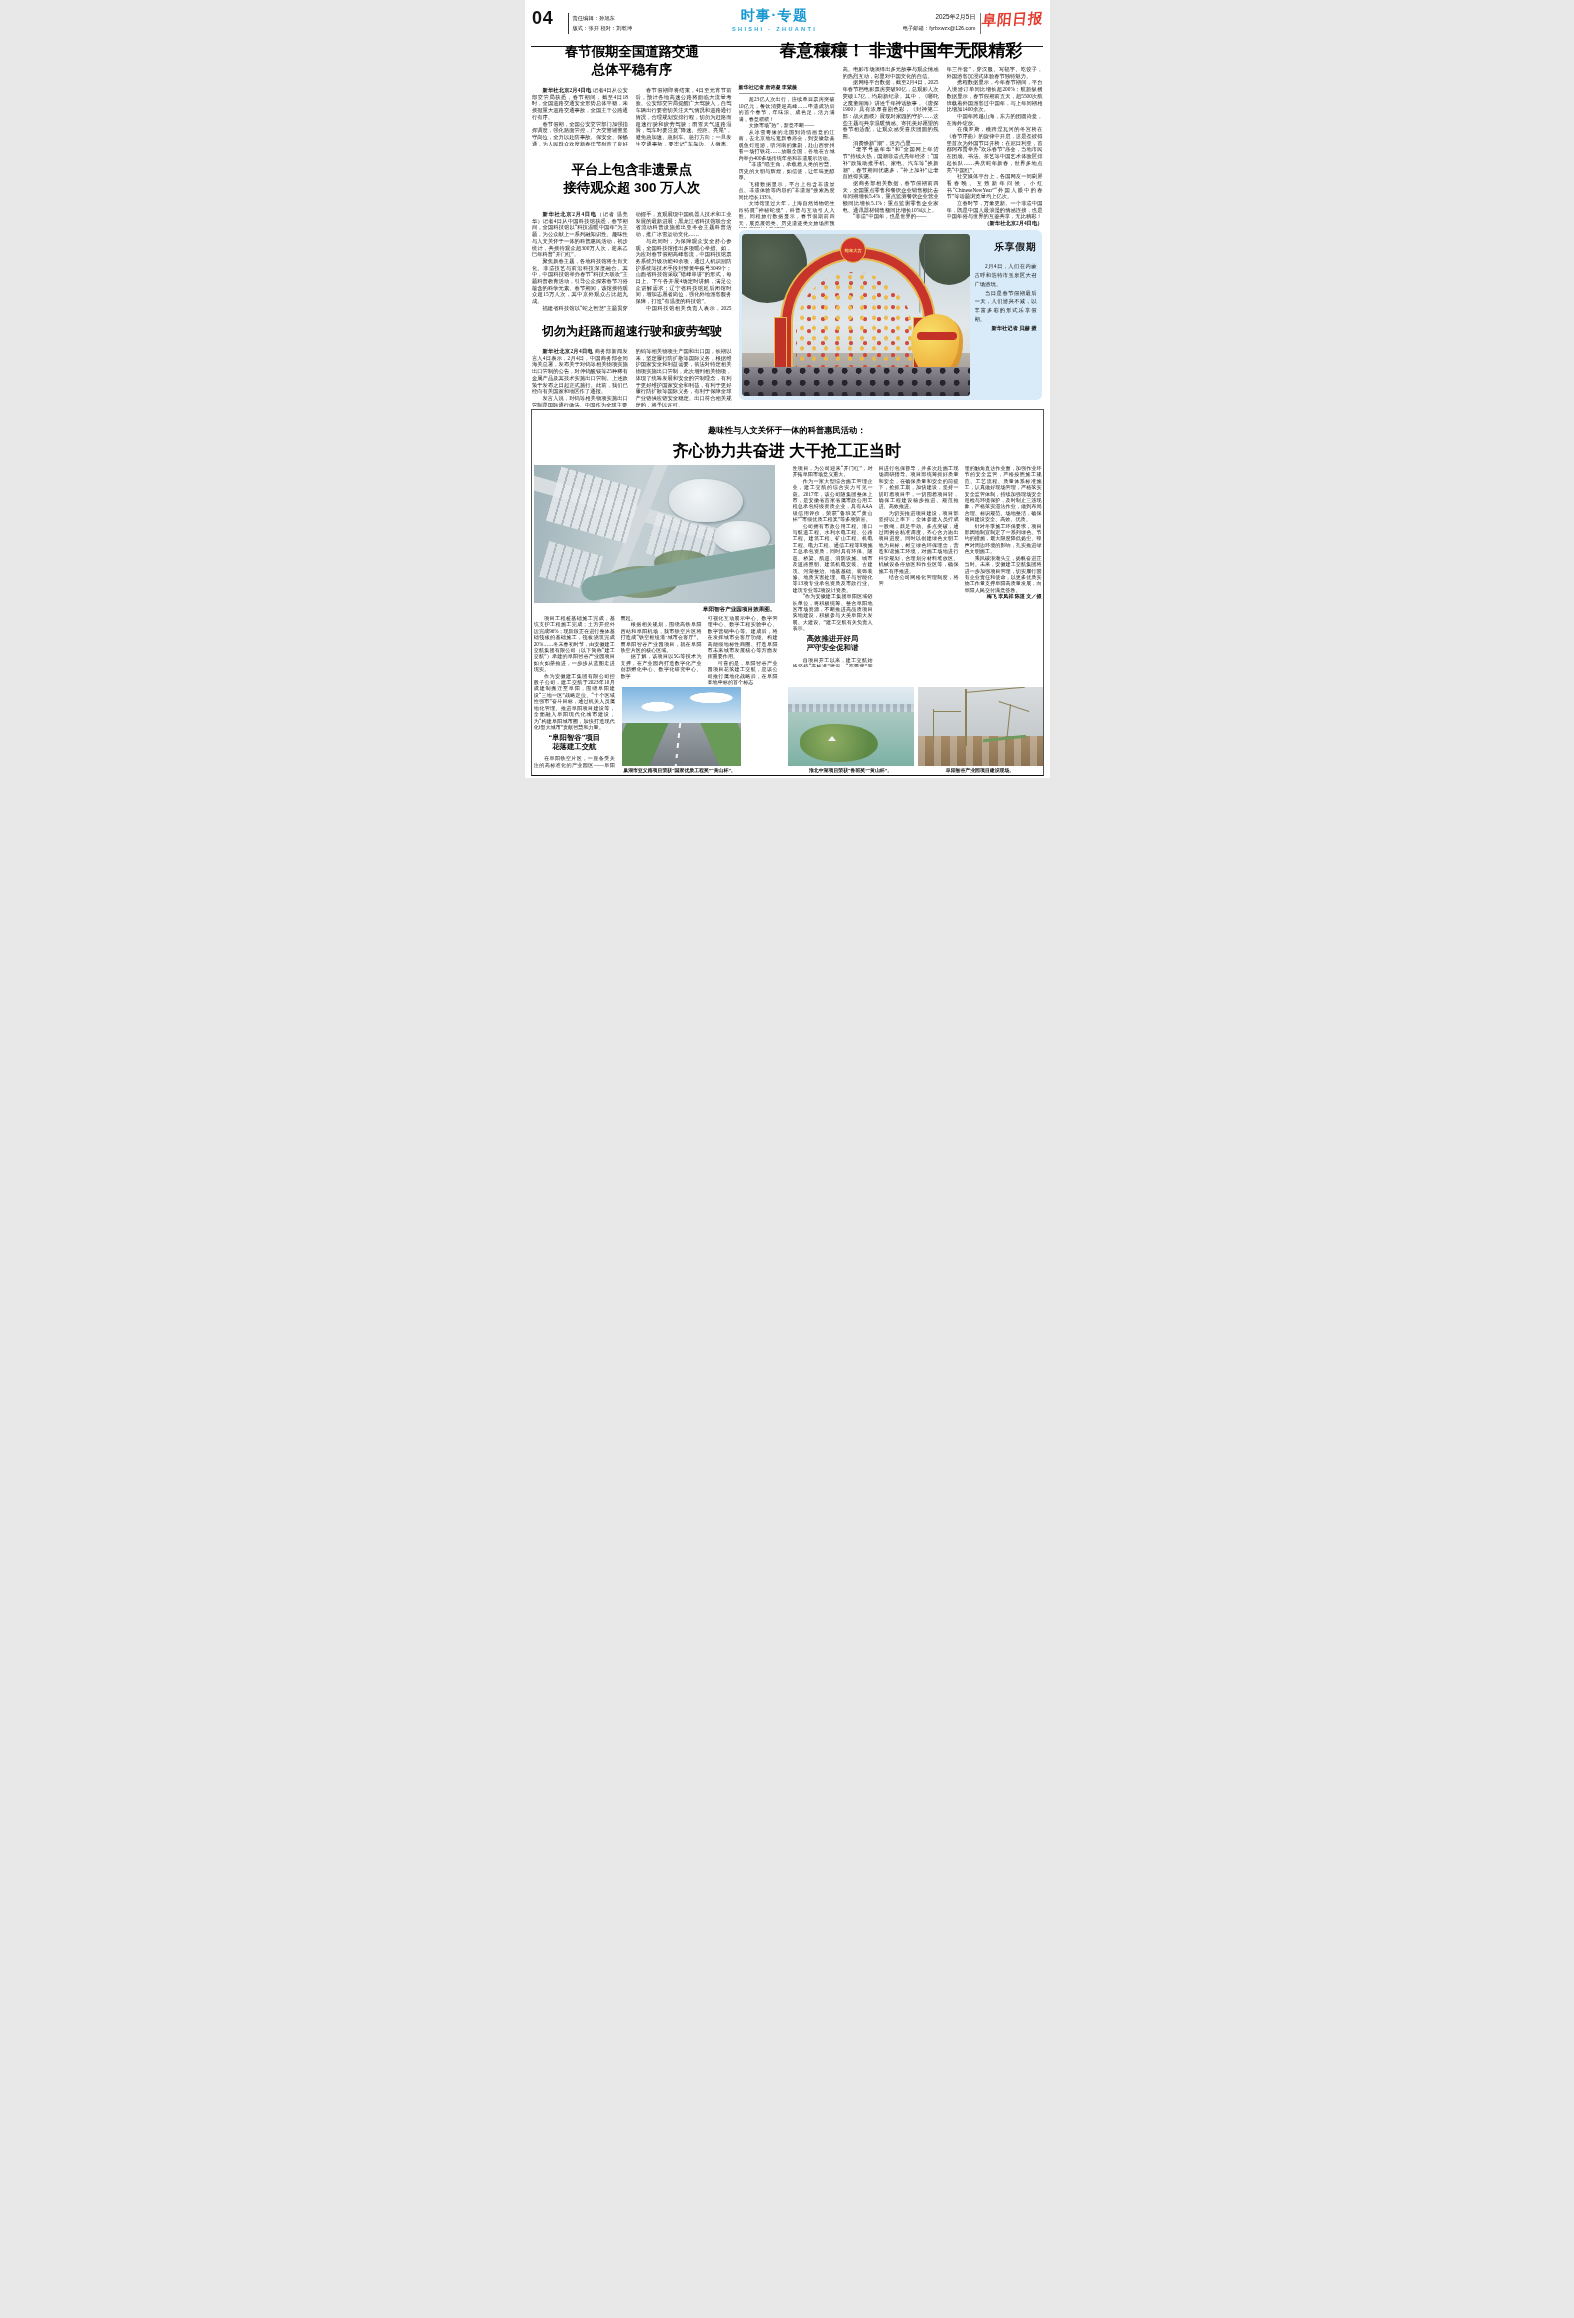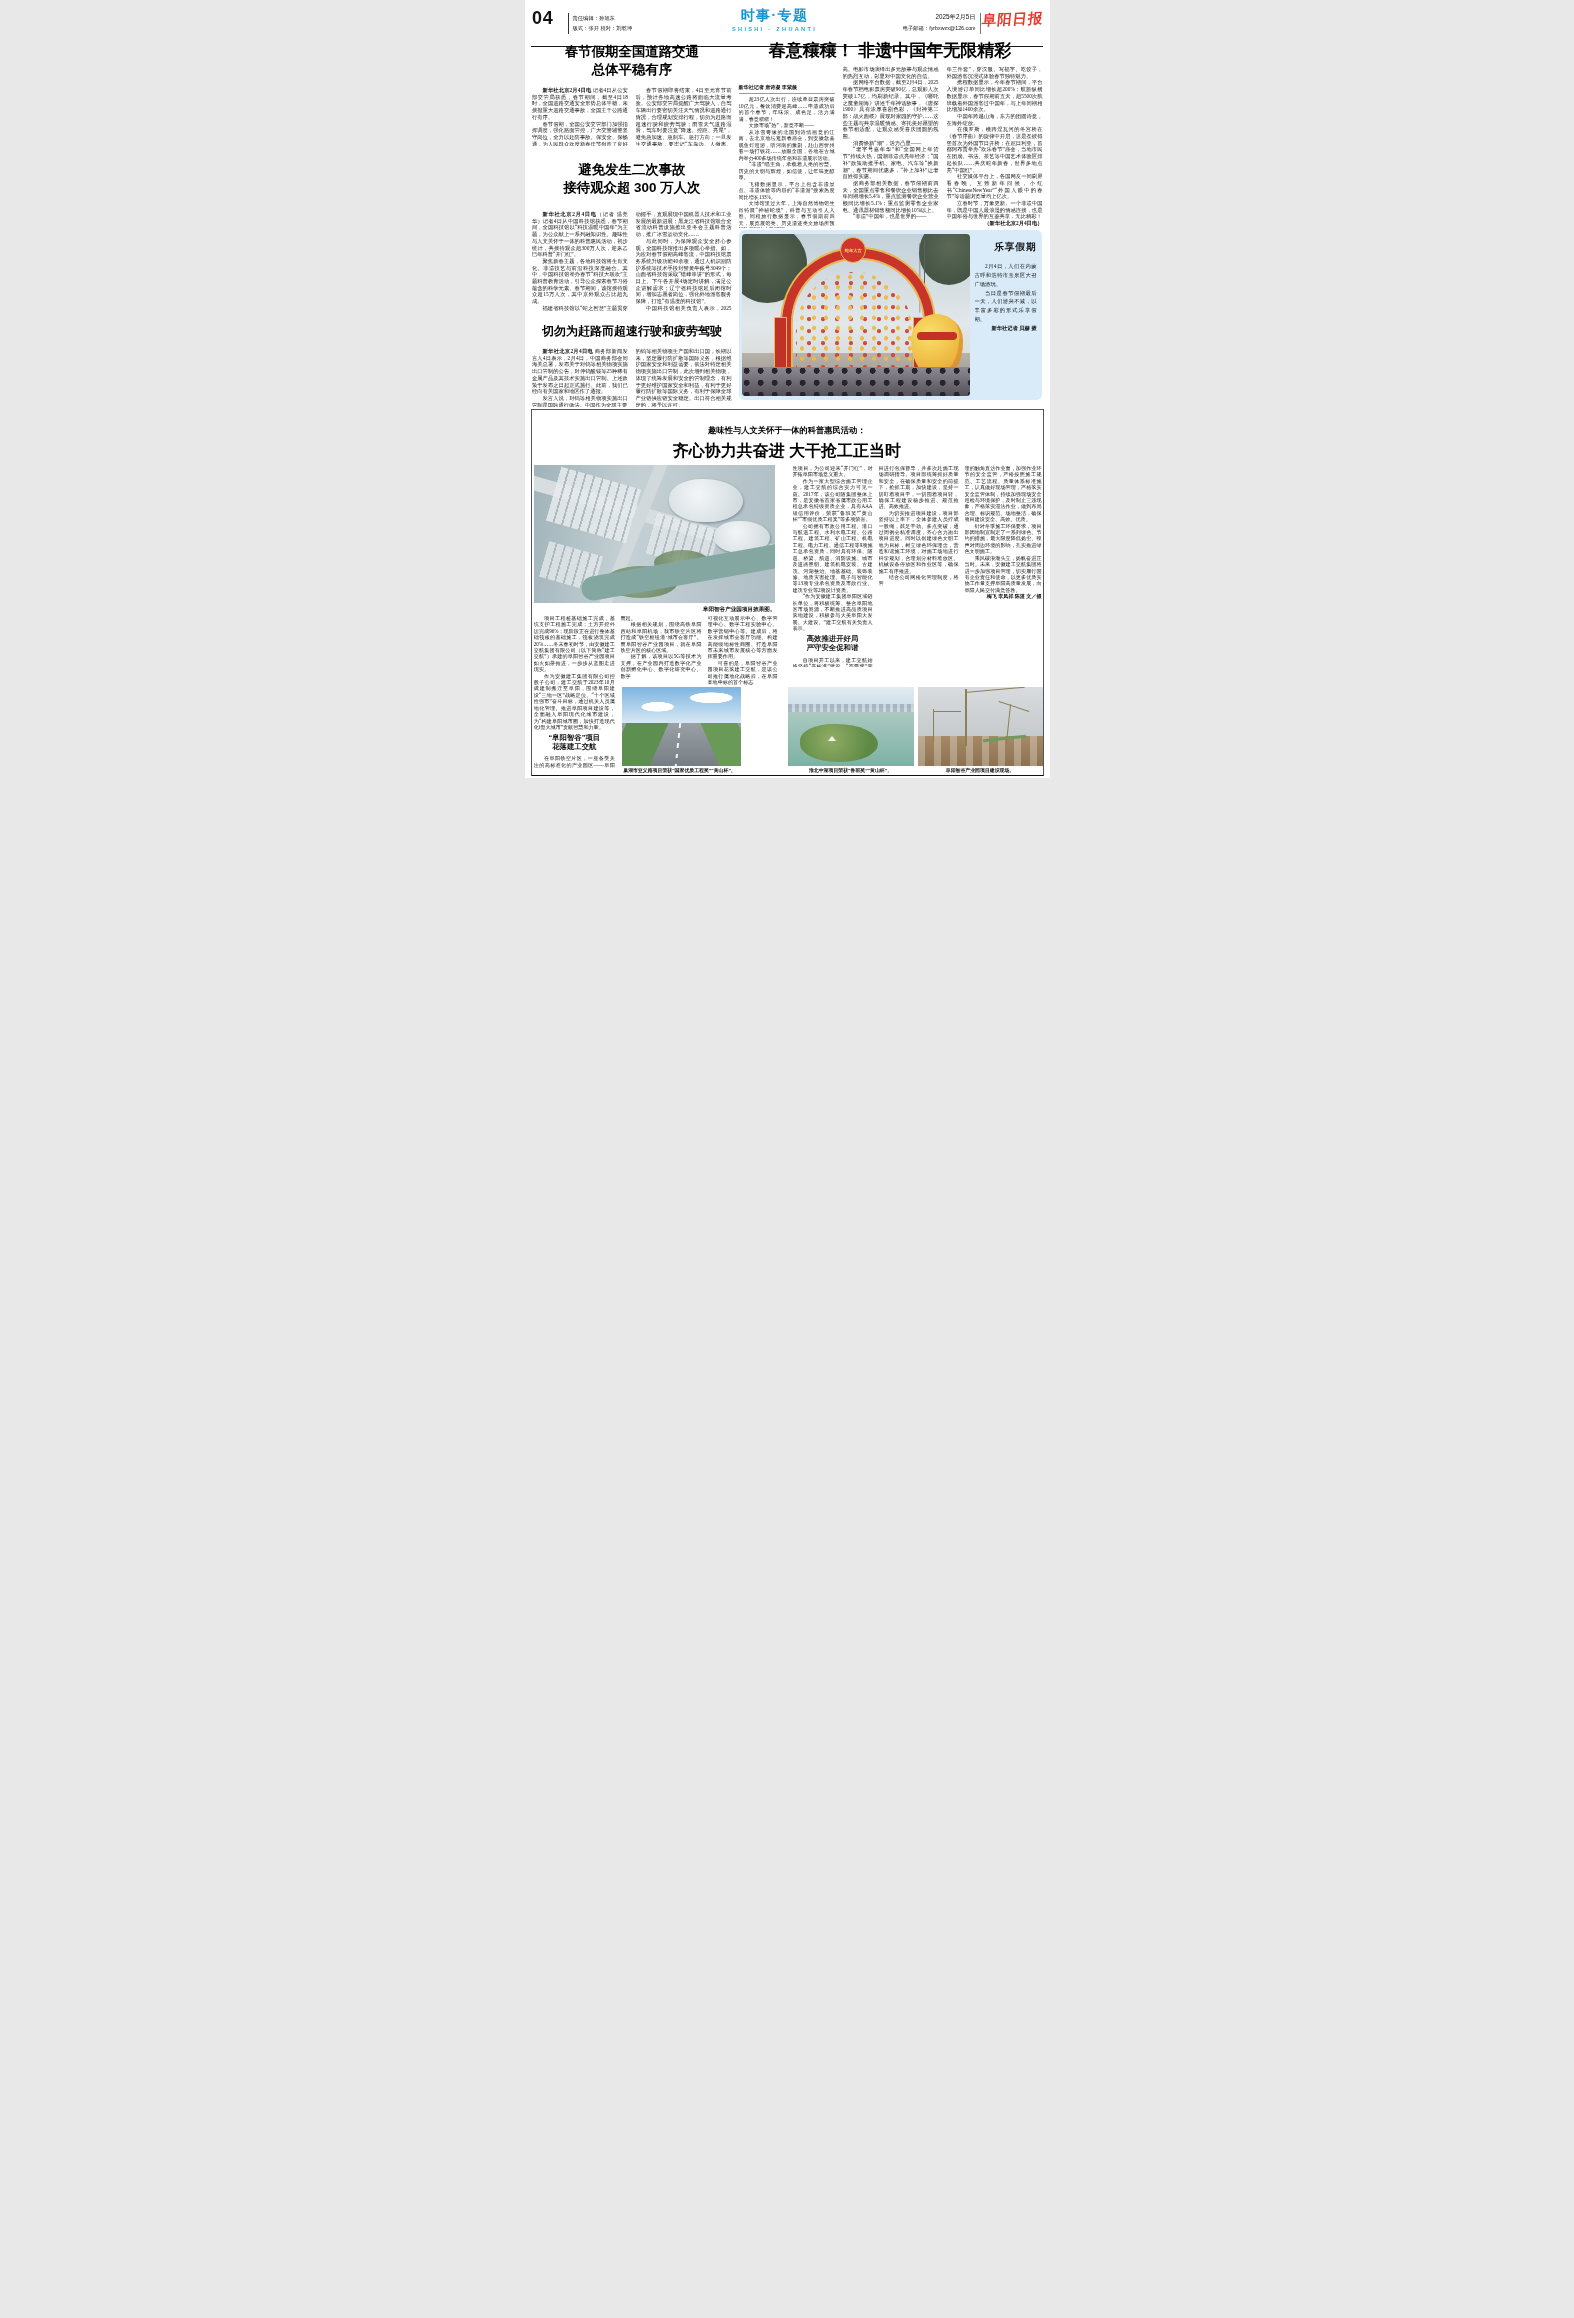--- a/index.html
+++ b/index.html
@@ -111,21 +111,21 @@
   </div>
   <div class="abs body-col" style="left:7.4px;top:87px;width:96px;height:59px;">
     <p><b class="lead">新华社北京2月4日电</b><span> 记者4日从公安部交管局获悉，春节期间，截至4日18时，全国道路交通安全形势总体平稳，未接报重大道路交通事故，全国主干公路通行有序。</span></p>
     <p>春节假期，全国公安交管部门加强指挥调度，强化路面管控，广大交警辅警坚守岗位，全力以赴防事故、保安全、保畅通，为人民群众欢度新春佳节创造了良好道路交通环境。</p>
   </div>
   <div class="abs body-col" style="left:111px;top:87px;width:96px;height:59px;">
     <p>春节假期即将结束，4日至元宵节前后，预计各地高速公路将面临大流量考验。公安部交管局提醒广大驾驶人，自驾车辆出行要密切关注天气情况和道路通行情况，合理规划安排行程，切勿为赶路而超速行驶和疲劳驾驶；雨雪天气道路湿滑，驾车时要注意“降速、控距、亮尾”，避免急加速、急刹车、急打方向；一旦发生交通事故，要牢记“车靠边、人撤离、即报警”，避免发生二次事故。</p>
   </div>
 
   <div class="abs headline" style="left:7.4px;top:161px;width:200px;font-size:13.4px;line-height:17.6px;">
-    <div>避免发生二次事故</div>
+    <div>平台上包含非遗景点</div>
       <div>接待观众超 300 万人次</div>
   </div>
   <div class="abs body-col" style="left:7.4px;top:211px;width:96px;height:100px;">
     <p><b class="lead">新华社北京2月4日电</b><span>（记者 温竞华）记者4日从中国科技馆获悉，春节期间，全国科技馆以“科技温暖中国年”为主题，为公众献上一系列融知识性、趣味性与人文关怀于一体的科普惠民活动，初步统计，共接待观众超300万人次，迎来乙巳年科普“开门红”。</span></p>
     <p>聚焦新春主题，各地科技馆将生肖文化、非遗技艺与前沿科技深度融合。其中，中国科技馆举办春节“科技大联欢”主题科普教育活动，引导公众探索春节习俗蕴含的科学元素。春节期间，该馆接待观众超15万人次，其中京外观众占比超九成。</p>
     <p>福建省科技馆以“蛇之智慧”主题贯穿科学活动，让观众们在与蛇有关的动手实践中了解物理学、生物学、光学知识；广西科技馆内，穿着花棉袄的人形机器人与观众互</p>
   </div>
   <div class="abs body-col" style="left:111px;top:211px;width:96px;height:100px;">
     <p class="np">动握手，直观展现中国机器人技术和工业发展的最新进展；黑龙江省科技馆联合全省流动科普设施推出亚冬会主题科普活动，推广冰雪运动文化……</p>
     <p>与此同时，为保障观众安全舒心参观，全国科技馆推出多项暖心举措。如，为应对春节假期高峰客流，中国科技馆票务系统升级功能40余项，通过人机识别防护系统等技术手段封禁黄牛账号3049个；山西省科技馆采取“错峰串讲”的形式，每日上、下午各开展4场定时讲解，满足公众讲解需求；辽宁省科技馆延后闭馆时间，增加志愿者岗位，强化外地游客服务保障，打造“有温度的科技馆”。</p>
@@ -134,21 +134,21 @@
 
   <div class="abs headline" style="left:7.4px;top:323px;width:200px;font-size:12px;line-height:16px;">切勿为赶路而超速行驶和疲劳驾驶</div>
   <div class="abs body-col" style="left:7.4px;top:348px;width:96px;height:59px;">
     <p><b class="lead">新华社北京2月4日电</b><span> 商务部新闻发言人4日表示，2月4日，中国商务部会同海关总署，发布关于对钨等相关物项实施出口管制的公告，对仲钨酸铵等25种稀有金属产品及其技术实施出口管制。上述政策于发布之日起正式施行。此前，我们已经向有关国家和地区作了通报。</span></p>
     <p>发言人说，对钨等相关物项实施出口管制是国际通行做法。中国作为全球主要</p>
   </div>
   <div class="abs body-col" style="left:111px;top:348px;width:96px;height:59px;">
     <p class="np">的钨等相关物项生产国和出口国，长期以来，坚定履行防扩散等国际义务，根据维护国家安全和利益需要，依法对特定相关物项实施出口管制，此次增列相关物项，体现了统筹发展和安全的管制理念，有利于更好维护国家安全和利益，有利于更好履行防扩散等国际义务，有利于保障全球产业链供应链安全稳定。出口符合相关规定的，将予以许可。</p>
   </div>
 
-  <div class="abs headline" style="left:214px;top:41px;width:303px;font-size:17px;line-height:20.4px;">春意穰穰！ 非遗中国年无限精彩</div>
+  <div class="abs headline" style="left:225px;top:41px;width:303px;font-size:17px;line-height:20.4px;">春意穰穰！ 非遗中国年无限精彩</div>
   <div class="abs" style="left:214px;top:84px;width:96px;font-size:5.1px;font-weight:bold;padding-bottom:2.3px;border-bottom:0.9px solid #9a9a9a;">新华社记者 唐诗凝 李紫薇</div>
   <div class="abs body-col" style="left:214px;top:96px;width:96px;height:132px;font-size:5.1px;line-height:6.5px;">
     <p>超23亿人次出行，连续单日票房突破10亿元，餐饮消费迎高峰……申遗成功后的首个春节，年味浓、成色足，活力满满，春意穰穰！</p>
       <p>文旅市场“热”，新意不断——</p>
       <p>从冰雪奇缘的北国到诗情画意的江南，去北京地坛逛新春庙会，到安徽歙县观鱼灯巡游，听河南的豫剧，赴山西忻州看一场打铁花……放眼全国，各地在古城内举办400多场传统年俗和非遗展示活动。</p>
     <p>“非遗”唱主角，承载着人类的智慧、历史的文明与辉煌，如信使，让年味更醇厚。</p>
       <p>飞猪数据显示，平台上包含非遗景点、非遗体验等内容的“非遗游”搜索热度同比增长133%。</p>
       <p>文博馆里过大年，上海自然博物馆生肖特展“神秘蛇境”，科普与互动引人入胜。同程旅行数据显示，春节假期前四天，展览展馆类、历史遗迹类文旅场所预订热度同比上升200%。</p>
 
   </div>

